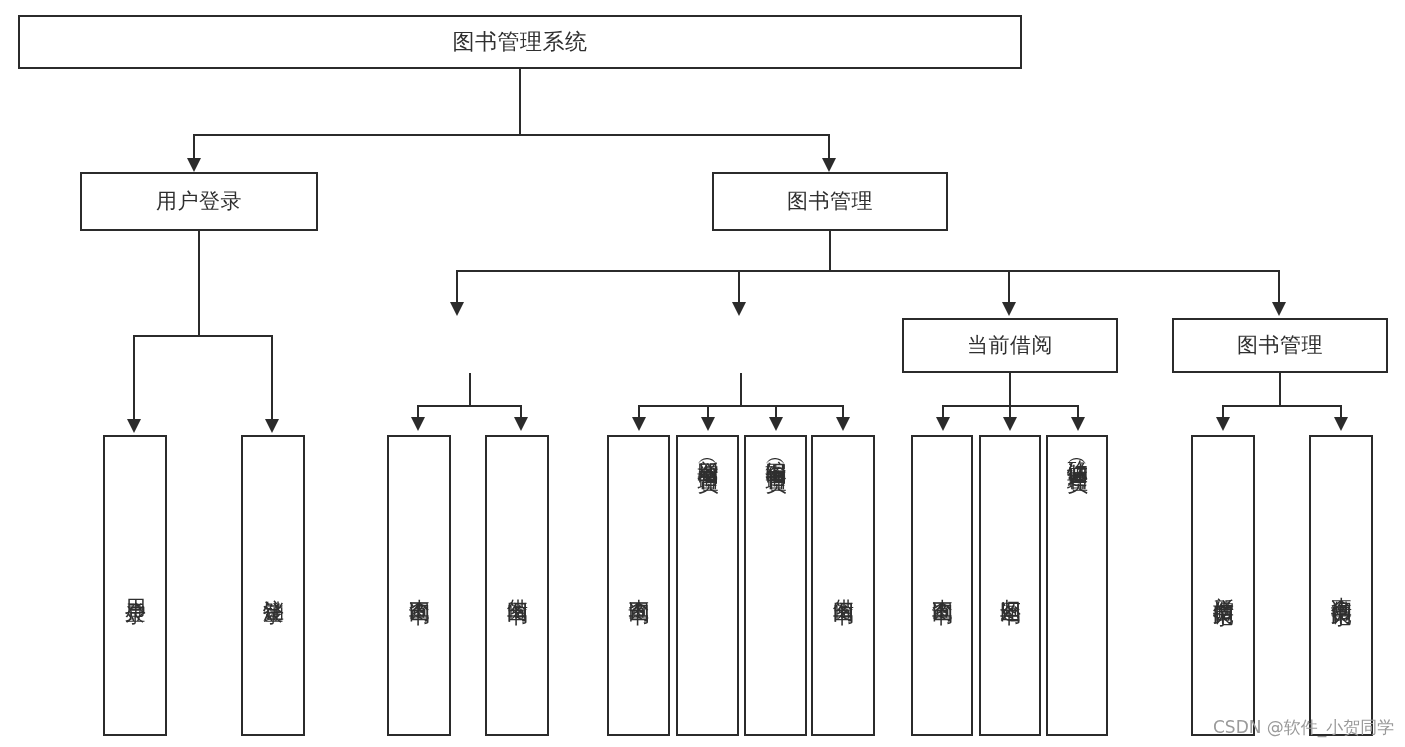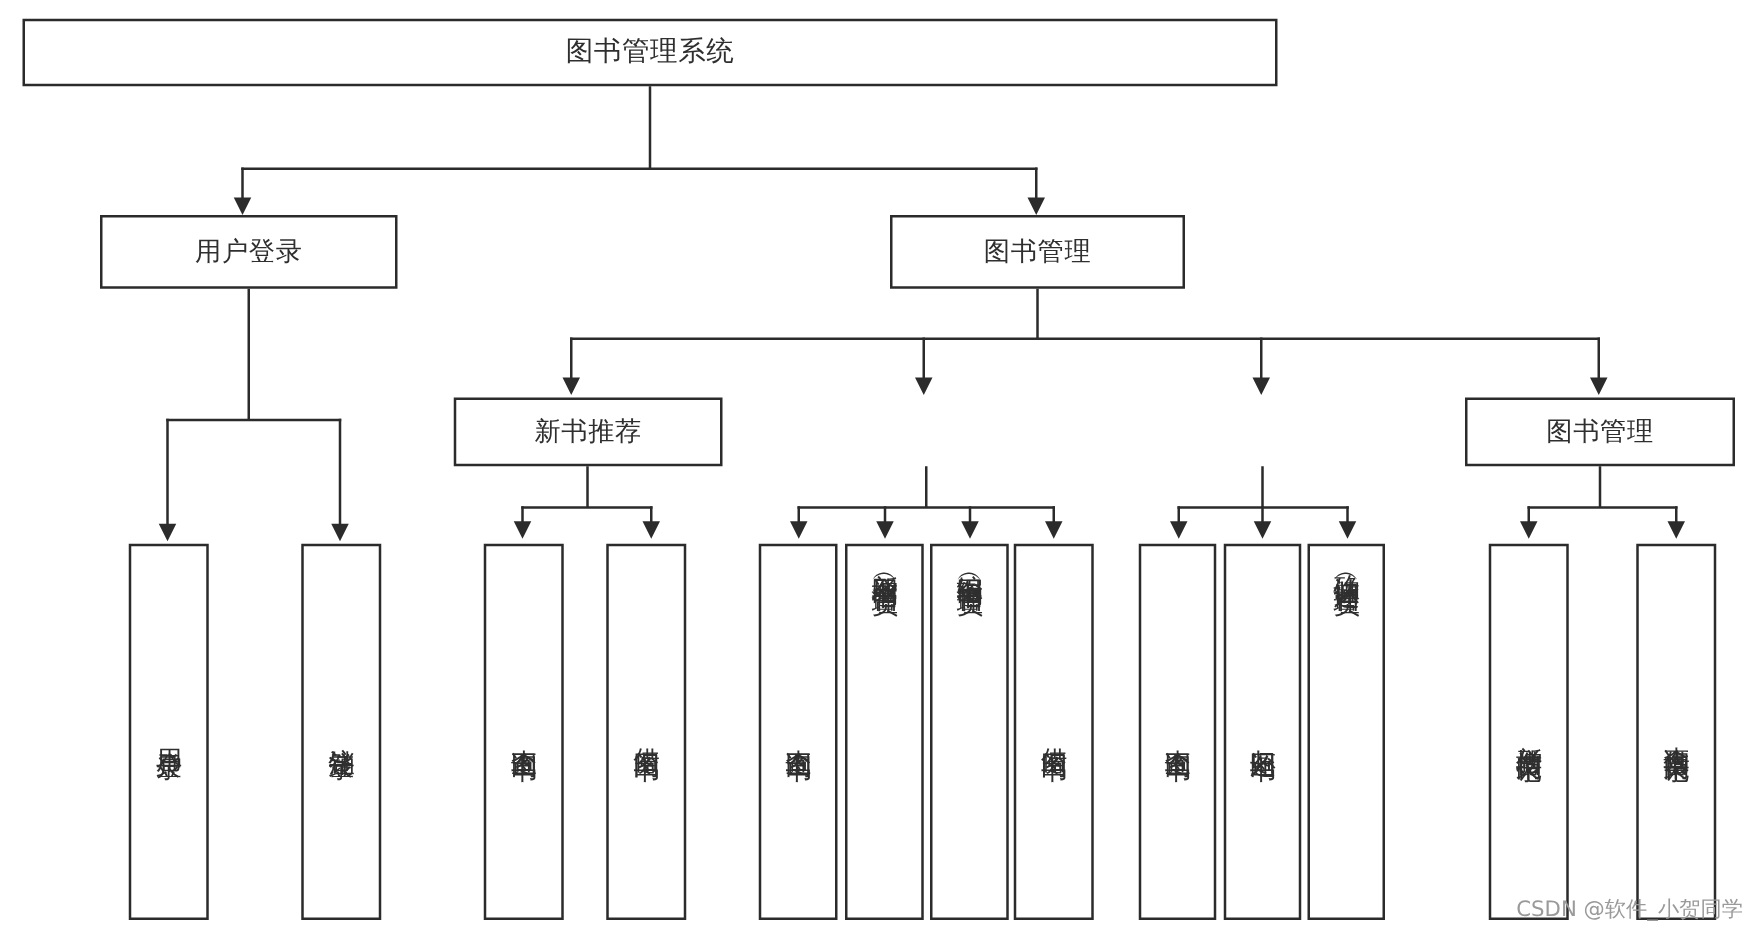--- a/index.html
+++ b/index.html
@@ -124,22 +124,22 @@
   <div class="conn h" style="left:456px; top:270px; width:824px; height:2px;"></div>
   <div class="conn v" style="left:456px; top:270px; width:2px; height:34px;"></div>
   <div class="arrow" style="left:450px; top:302px;"></div>
   <div class="conn v" style="left:738px; top:270px; width:2px; height:34px;"></div>
   <div class="arrow" style="left:732px; top:302px;"></div>
   <div class="conn v" style="left:1008px; top:270px; width:2px; height:34px;"></div>
   <div class="arrow" style="left:1002px; top:302px;"></div>
   <div class="conn v" style="left:1278px; top:270px; width:2px; height:34px;"></div>
   <div class="arrow" style="left:1272px; top:302px;"></div>
 
-  <div class="node h" style="left:363px; top:318px; width:215px; height:55px;">
-    <span class="label">新书推荐</span>
+  <div class="node h" style="left:902px; top:318px; width:216px; height:55px;">
+    <span class="label">当前借阅</span>
   </div>
   <div class="node h" style="left:1172px; top:318px; width:216px; height:55px;">
     <span class="label">图书管理</span>
   </div>
 
   <div class="conn v" style="left:469px; top:373px; width:2px; height:33px;"></div>
   <div class="conn h" style="left:417px; top:405px; width:105px; height:2px;"></div>
   <div class="conn v" style="left:417px; top:405px; width:2px; height:14px;"></div>
   <div class="arrow" style="left:411px; top:417px;"></div>
   <div class="conn v" style="left:520px; top:405px; width:2px; height:14px;"></div>

